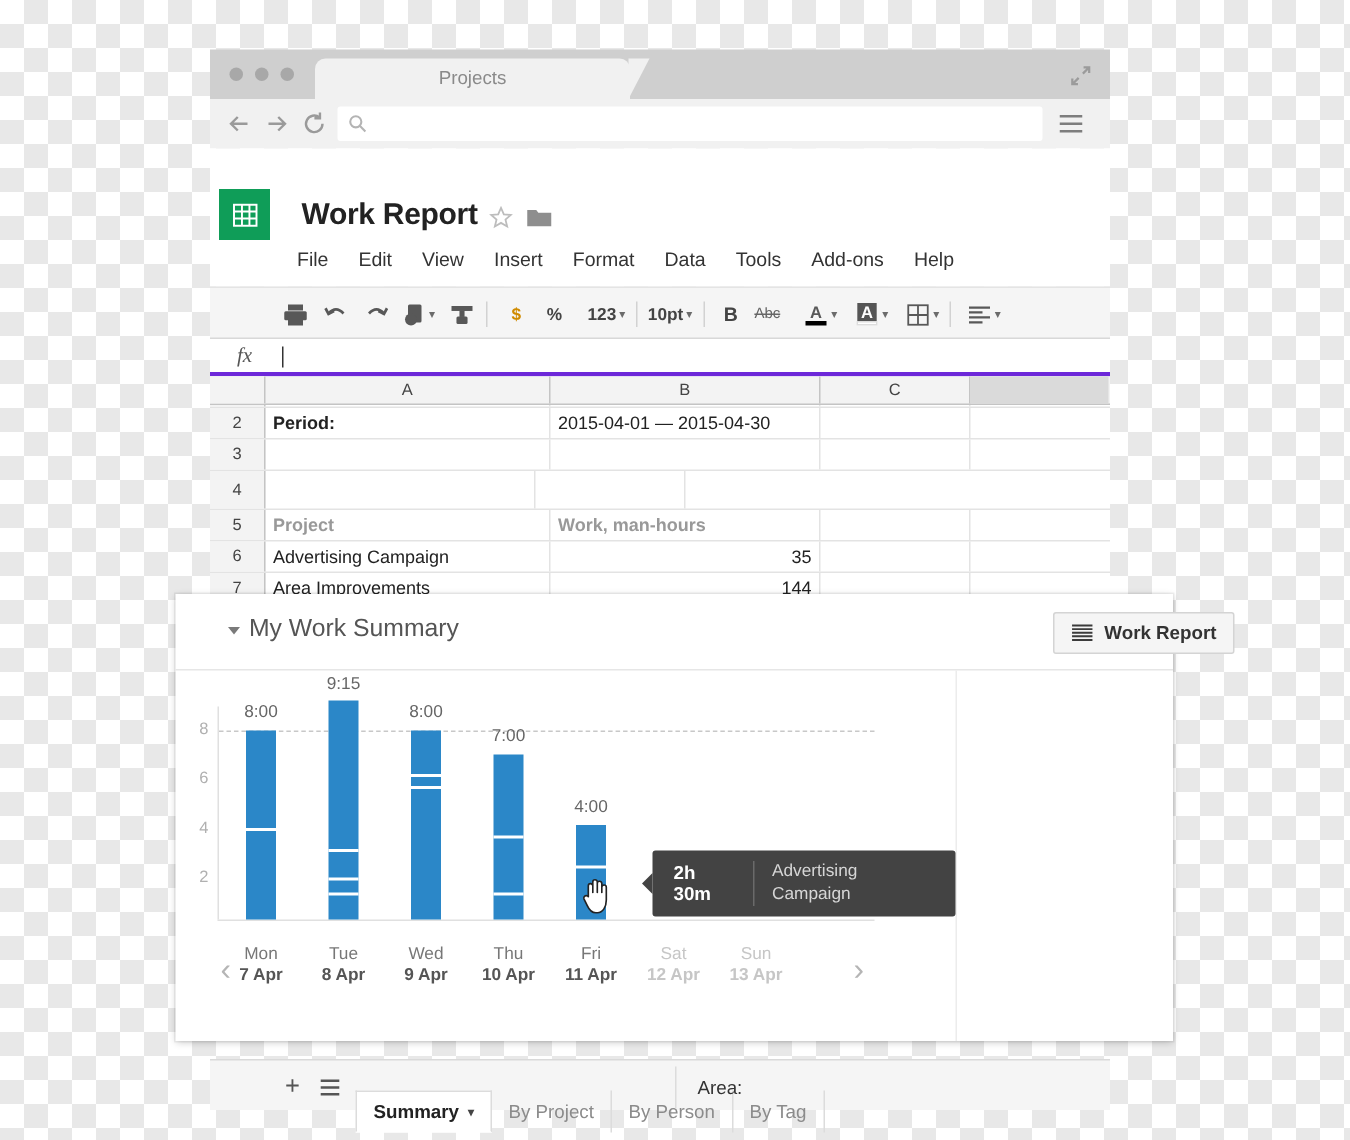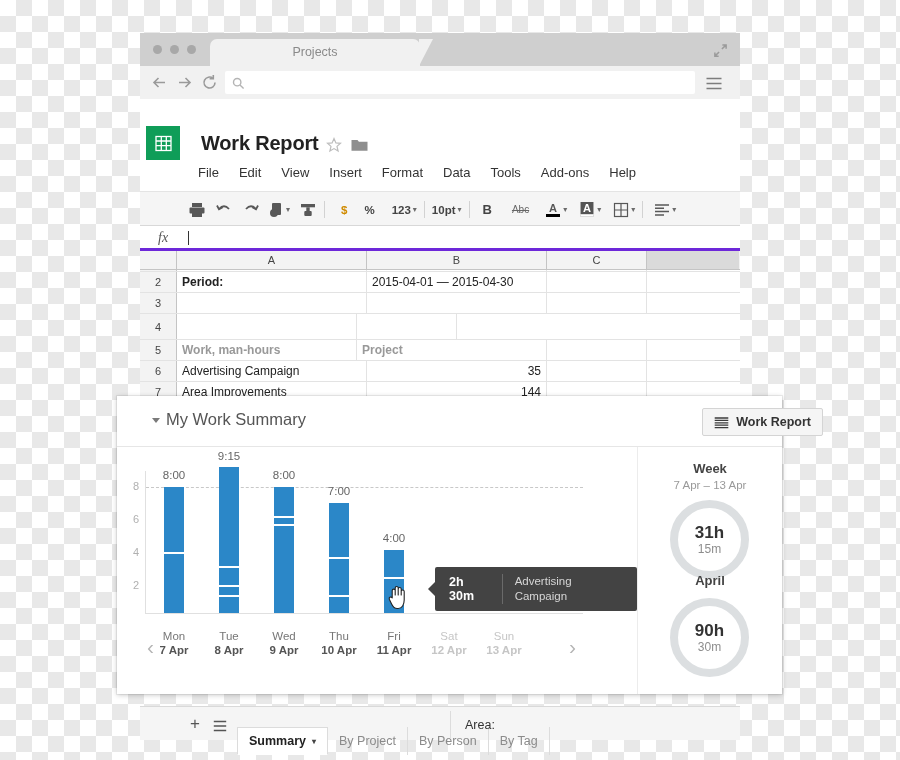--- a/index.html
+++ b/index.html
@@ -461,21 +461,21 @@
       <span class="tb-sep"></span>
       <span class="tb-text" style="margin-left:9px;color:#d08b00;">$</span>
       <span class="tb-text" style="margin-left:17px;">%</span>
       <span class="tb-text" style="margin-left:17px;">123</span>
       <span class="caret">▾</span>
       <span class="tb-sep"></span>
       <span class="tb-text">10pt</span>
       <span class="caret">▾</span>
       <span class="tb-sep"></span>
       <span class="tb-text" style="margin-left:6px;font-size:13px;">B</span>
-      <span class="tb-text" style="margin-left:20px;font-weight:normal;font-size:10px;text-decoration:line-through;color:#666;">Abc</span>
+      <span class="tb-text" style="margin-left:11px;font-weight:normal;font-size:10px;text-decoration:line-through;color:#666;">Abc</span>
       <span class="tb-ico" style="width:16px;height:18px;margin-left:16px;flex-direction:column;">
         <svg viewBox="0 0 16 13" style="width:16px;height:12px;" fill="currentColor">
             <text x="8" y="11" font-size="12" font-family="Liberation Sans" text-anchor="middle" font-weight="bold">A</text>
           </svg>
         <span style="display:block;width:14px;height:3px;background:#000;"></span>
       </span>
       <span class="caret">▾</span>
       <span class="tb-ico" style="width:16px;height:18px;margin-left:12px;flex-direction:column;">
         <svg viewBox="0 0 16 13" style="width:16px;height:12px;">
             <rect x="1" y="0" width="14" height="13" fill="#555"></rect>
@@ -537,22 +537,22 @@
       <div class="gc gc-d"></div>
     </div>
     <div class="grow" style="height:26px;">
       <div class="rn">4</div>
       <div class="gc gc-b"></div>
       <div class="gc gc-c"></div>
       <div class="gc gc-d"></div>
     </div>
     <div class="grow">
       <div class="rn">5</div>
+      <div class="gc gc-a b-grey">Project</div>
       <div class="gc gc-b b-grey">Work, man-hours</div>
-      <div class="gc gc-a b-grey">Project</div>
       <div class="gc gc-c"></div>
       <div class="gc gc-d"></div>
     </div>
     <div class="grow">
       <div class="rn">6</div>
       <div class="gc gc-a">Advertising Campaign</div>
       <div class="gc gc-b b-num">35</div>
       <div class="gc gc-c"></div>
       <div class="gc gc-d"></div>
     </div>
@@ -690,26 +690,13 @@
     </div>
     <div class="x-lab dim" style="left:360px; top:182px;">
       <span class="dow">Sun</span><br>
       <span>13 Apr</span>
     </div>
 
     <div class="nav-arrow" style="left:30px;  top:188px;">‹</div>
     <div class="nav-arrow" style="left:452px; top:188px;">›</div>
   </div>
 
-  <div id="stats">
-    <div class="st-title" style="top:14px;">Week</div>
-    <div class="st-sub" style="top:32px;">7 Apr – 13 Apr</div>
-    <div class="ring" style="top:53px;">
-      <div class="ring-h">31h</div>
-      <div class="ring-m">15m</div>
-    </div>
-    <div class="st-title" style="top:126px;">April</div>
-    <div class="ring" style="top:151px;">
-      <div class="ring-h">90h</div>
-      <div class="ring-m">30m</div>
-    </div>
-  </div>
 </div>
 
 </body></html>

